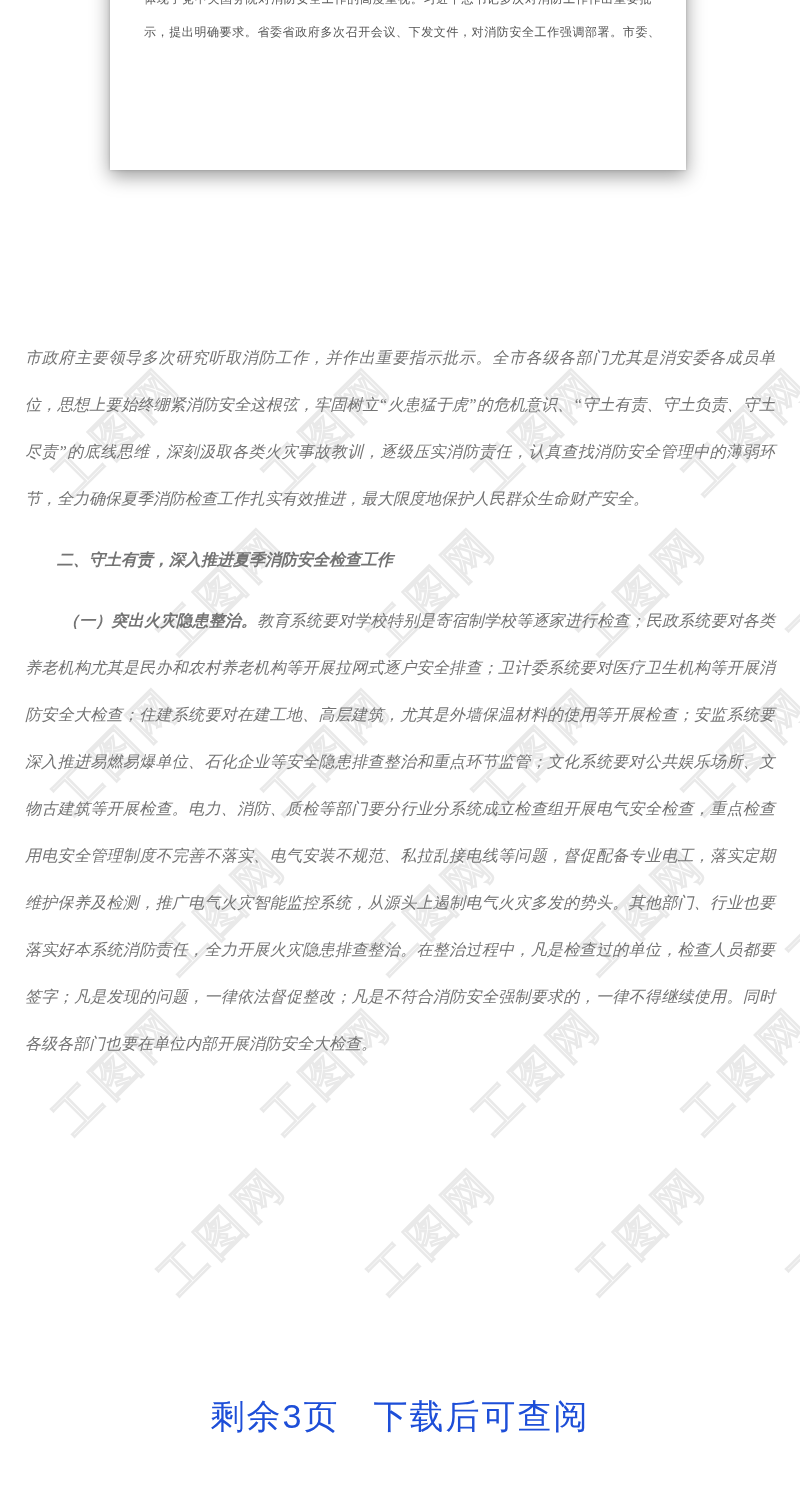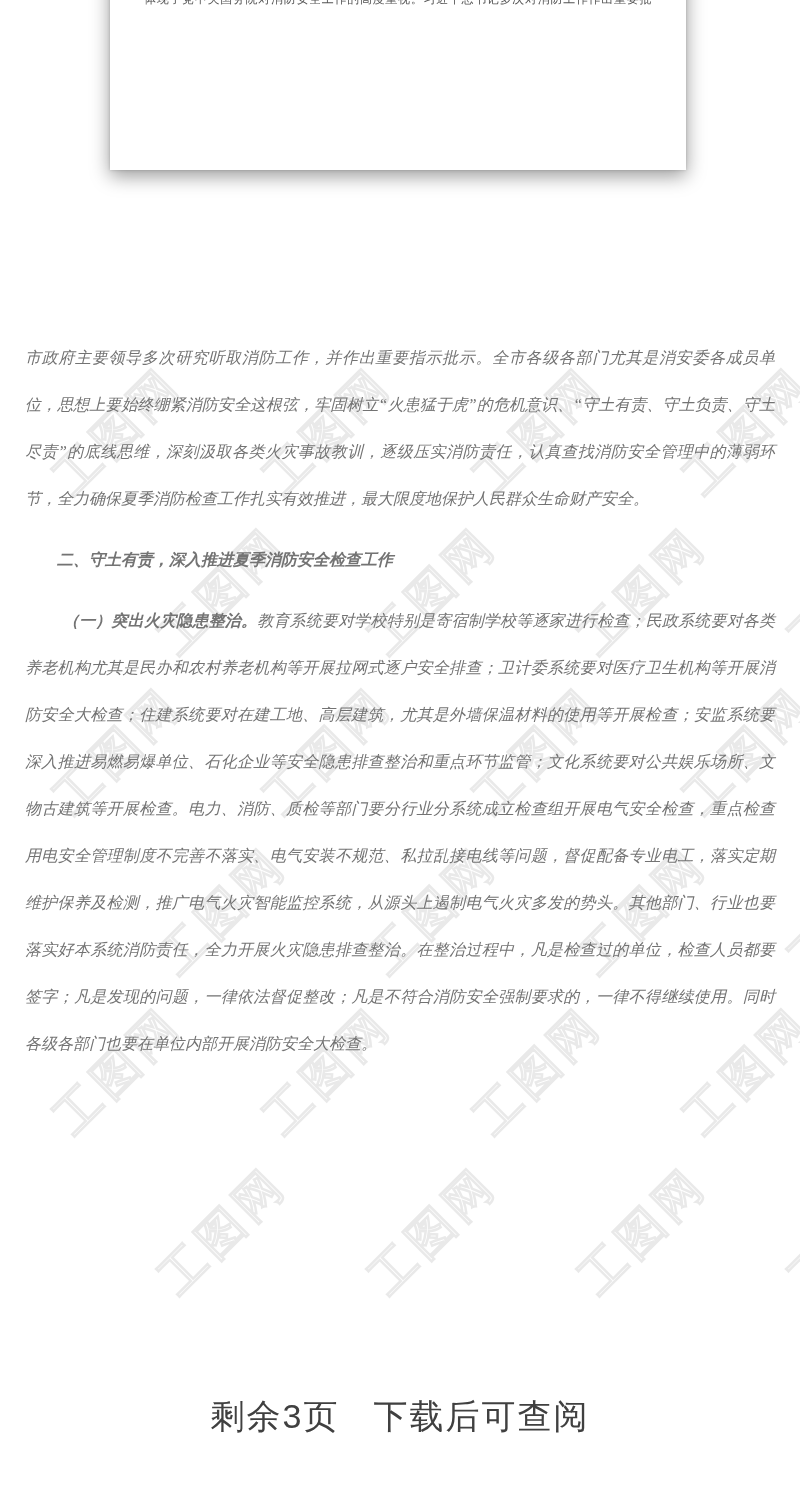--- a/index.html
+++ b/index.html
@@ -79,21 +79,21 @@
   
   .footer {
     position: absolute;
     left: 0; top: 1394px;
     width: 100%;
     text-align: center;
     z-index: 1;
     font-family: "Liberation Sans", "DejaVu Sans", sans-serif;
     font-size: 34px;
     font-weight: 500;
-    color: #404040;
+    color: #1d4ed8;
     letter-spacing: 2px;
   }
   .footer .gap { display: inline-block; width: 34px; }
 </style>
 </head>
 <body>
 
 <div class="watermark-layer">
     <span class="wm" style="left: 40px; top: 400px;">工图网</span>
     <span class="wm" style="left: 250px; top: 400px;">工图网</span>
@@ -116,20 +116,21 @@
     <span class="wm" style="left: 460px; top: 1040px;">工图网</span>
     <span class="wm" style="left: 670px; top: 1040px;">工图网</span>
     <span class="wm" style="left: 145px; top: 1200px;">工图网</span>
     <span class="wm" style="left: 355px; top: 1200px;">工图网</span>
     <span class="wm" style="left: 565px; top: 1200px;">工图网</span>
     <span class="wm" style="left: 775px; top: 1200px;">工图网</span>
   </div>
 
 <div class="preview-card">
   <div class="card-line clipped">体现了党中央国务院对消防安全工作的高度重视。习近平总书记多次对消防工作作出重要批</div>
+  <div class="card-line second">示，提出明确要求。省委省政府多次召开会议、下发文件，对消防安全工作强调部署。市委、</div>
 </div>
 
 <div class="content">
     <p class="">市政府主要领导多次研究听取消防工作，并作出重要指示批示。全市各级各部门尤其是消安委各成员单位，思想上要始终绷紧消防安全这根弦，牢固树立“火患猛于虎”的危机意识、“守土有责、守土负责、守土尽责”的底线思维，深刻汲取各类火灾事故教训，逐级压实消防责任，认真查找消防安全管理中的薄弱环节，全力确保夏季消防检查工作扎实有效推进，最大限度地保护人民群众生命财产安全。</p>
     <p class="heading indent">二、守土有责，深入推进夏季消防安全检查工作</p>
     <p class="indent"><b>（一）突出火灾隐患整治。</b>教育系统要对学校特别是寄宿制学校等逐家进行检查；民政系统要对各类养老机构尤其是民办和农村养老机构等开展拉网式逐户安全排查；卫计委系统要对医疗卫生机构等开展消防安全大检查；住建系统要对在建工地、高层建筑，尤其是外墙保温材料的使用等开展检查；安监系统要深入推进易燃易爆单位、石化企业等安全隐患排查整治和重点环节监管；文化系统要对公共娱乐场所、文物古建筑等开展检查。电力、消防、质检等部门要分行业分系统成立检查组开展电气安全检查，重点检查用电安全管理制度不完善不落实、电气安装不规范、私拉乱接电线等问题，督促配备专业电工，落实定期维护保养及检测，推广电气火灾智能监控系统，从源头上遏制电气火灾多发的势头。其他部门、行业也要落实好本系统消防责任，全力开展火灾隐患排查整治。在整治过程中，凡是检查过的单位，检查人员都要签字；凡是发现的问题，一律依法督促整改；凡是不符合消防安全强制要求的，一律不得继续使用。同时各级各部门也要在单位内部开展消防安全大检查。</p>
   </div>
 
 <div class="footer">
   <span>剩余3页</span><span class="gap"></span><span>下载后可查阅</span>

